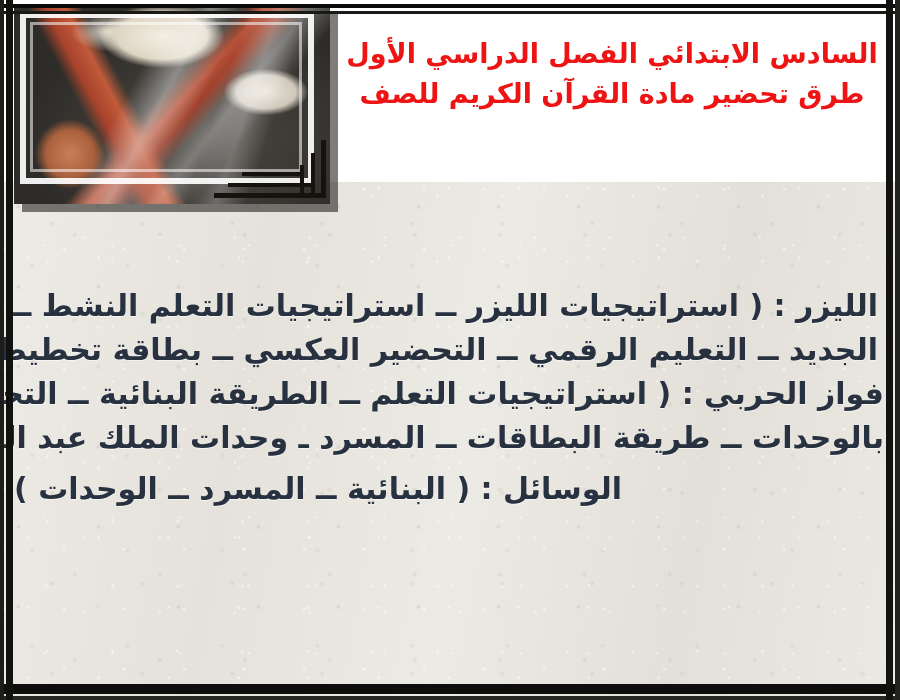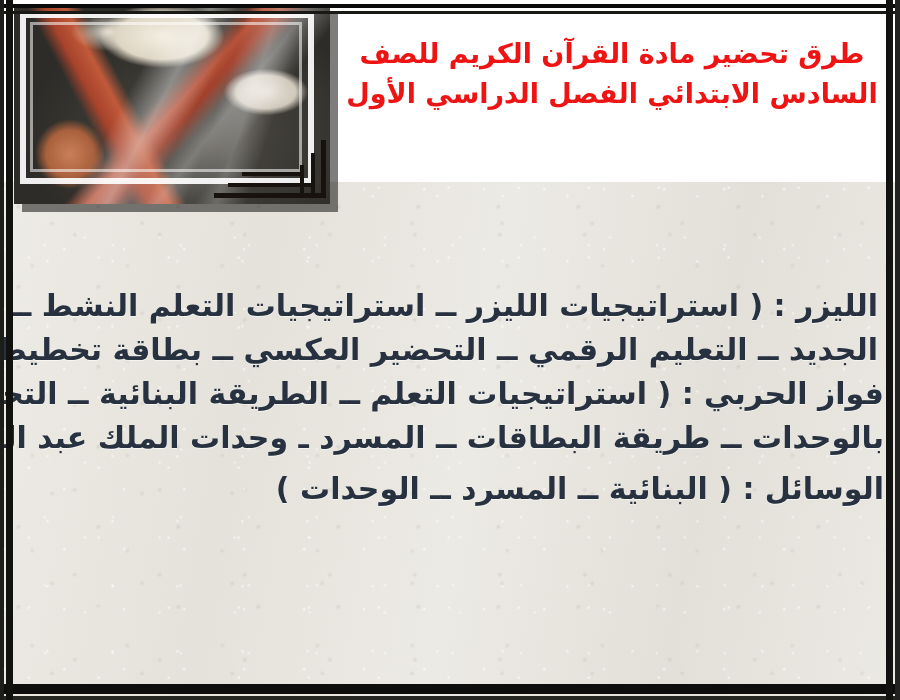--- a/index.html
+++ b/index.html
@@ -215,21 +215,21 @@
     line-height: 1.17;
     margin: 0 0 9px 0;
     white-space: nowrap;
     direction: rtl;
     text-shadow: 0 1px 0 rgba(255,255,255,0.55);
   }
   .line.l1 { text-align: right; padding-right: 6px; }
   .line.l2 { text-align: right; padding-right: 6px; }
   .line.l3 { text-align: center; }
   .line.l4 { text-align: center; }
-  .line.l5 { text-align: right; margin-top: 16px; }
+  .line.l5 { text-align: left; margin-top: 16px; }
 </style>
 </head>
 <body>
 
 <div class="slide">
 
   <div class="header-band"></div>
 
   <div class="body-paper"></div>
 
@@ -242,22 +242,22 @@
       <i style="left:0;bottom:0;width:112px;height:5px;"></i>
       <i style="right:0;bottom:0;width:5px;height:58px;"></i>
       <i style="left:14px;bottom:11px;width:84px;height:4px;"></i>
       <i style="right:11px;bottom:0;width:4px;height:45px;"></i>
       <i style="left:28px;bottom:22px;width:58px;height:4px;"></i>
       <i style="right:22px;bottom:0;width:4px;height:33px;"></i>
     </div>
   </div>
 
   <div class="title">
+    <div>السادس الابتدائي الفصل الدراسي الأول</div>
     <div>طرق تحضير مادة القرآن الكريم للصف</div>
-    <div>السادس الابتدائي الفصل الدراسي الأول</div>
   </div>
 
   <div class="content">
     <p class="line l1">الليزر : ( استراتيجيات الليزر ــ استراتيجيات التعلم النشط ــ التعلم النشط</p>
     <p class="line l2">الجديد ــ التعليم الرقمي ــ التحضير العكسي  ــ بطاقة تخطيط الدروس )</p>
     <p class="line l3">فواز الحربي : ( استراتيجيات التعلم ــ الطريقة البنائية ــ التحضير</p>
     <p class="line l4">بالوحدات ــ طريقة البطاقات ــ المسرد ـ وحدات الملك عبد الله )</p>
     <p class="line l5">الوسائل : ( البنائية ــ المسرد ــ الوحدات )</p>
   </div>
 

